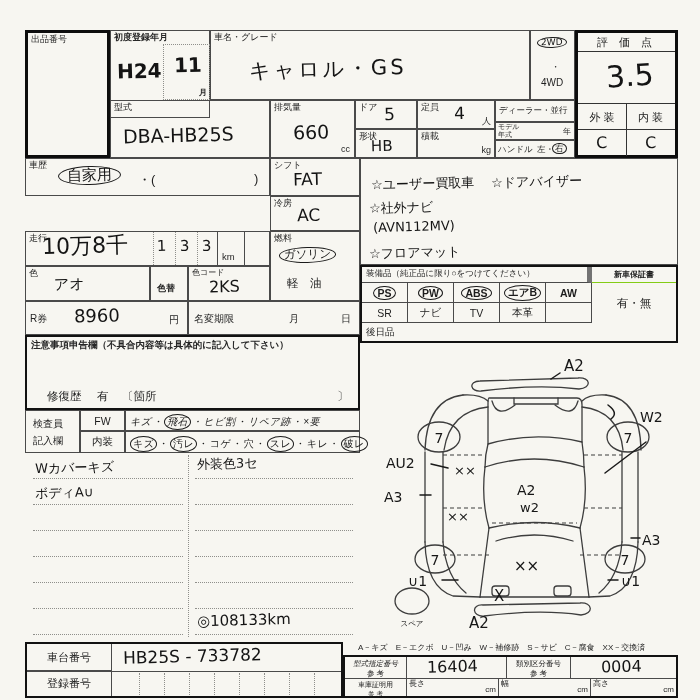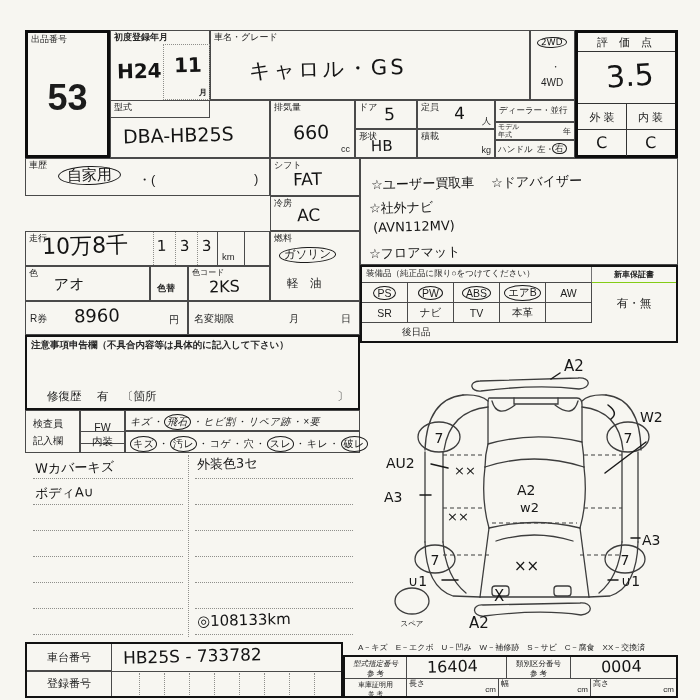--- a/index.html
+++ b/index.html
@@ -29,21 +29,20 @@
   .regcells span{width:24px;height:22px;border-left:1.2px dotted #8f8f8b;display:inline-block;}
   svg text{font-family:"DejaVu Sans",sans-serif;fill:#161616;}
 </style>
 </head>
 <body>
 
 <div class="sheet">
 
   <div class="cell b3" style="left:25px;top:30px;width:85px;height:128px;">
     <span class="lbl" style="left:3px;top:2px;">出品番号</span>
-    <div class="lot-num">53</div>
   </div>
 
   <div class="cell" style="left:110px;top:30px;width:100px;height:88px;font-weight:bold;">
     <span class="lbl" style="left:3px;top:2px;">初度登録年月</span>
     <span class="hw" style="left:6px;top:30px;font-size:20px;">H24</span>
     <div style="position:absolute;left:52px;top:13px;width:45px;height:54px;border:1.2px dotted #8f8f8b;">
       <span class="hw" style="left:10px;top:10px;font-size:20px;">11</span>
       <span class="lbl" style="right:2px;bottom:1px;font-size:8px;">月</span>
     </div>
   </div>
@@ -182,27 +181,27 @@
 
   <div class="cell" style="left:360px;top:158px;width:318px;height:107px;">
     <span class="hw" style="left:10px;top:18px;font-size:13px;">☆ユーザー買取車</span>
     <span class="hw" style="left:130px;top:16px;font-size:13px;">☆ドアバイザー</span>
     <span class="hw" style="left:8px;top:42px;font-size:13px;">☆社外ナビ</span>
     <span class="hw" style="left:12px;top:61px;font-size:13px;">(AVN112MV)</span>
     <span class="hw" style="left:8px;top:87px;font-size:13px;">☆フロアマット</span>
   </div>
 
   <div class="cell b2" style="left:360px;top:265px;width:318px;height:78px;">
-    <div style="position:absolute;left:0;top:0;width:230px;height:16px;border-right:1px solid #737373;border-bottom:1px solid #4a4a4a;box-sizing:border-box;">
+    <div style="position:absolute;left:0;top:0;width:230px;height:16px;border-right:5px solid #737373;border-bottom:1px solid #4a4a4a;box-sizing:border-box;">
       <span class="lbl" style="left:4px;top:2px;font-size:8.5px;">装備品（純正品に限り○をつけてください）</span>
     </div>
     <div class="ctr" style="position:absolute;left:230px;top:0;width:84px;height:16px;border-bottom:1px solid #84cc16;box-sizing:border-box;">
       <span style="font-size:8px;font-weight:bold;">新車保証書</span>
     </div>
-    <div class="eq-row" style="left:0;top:16px;">
+    <div class="eq-row" style="left:0;top:16px;font-weight:bold;">
         <span class="eq-cell">
           <span class="circ">PS</span>
         </span>
         <span class="eq-cell">
           <span class="circ">PW</span>
         </span>
         <span class="eq-cell">
           <span class="circ">ABS</span>
         </span>
         <span class="eq-cell">
@@ -225,36 +224,36 @@
         <span class="eq-cell">
           <span>本革</span>
         </span>
         <span class="eq-cell">
           <span></span>
         </span>
       </div>
     <div class="ctr" style="position:absolute;left:230px;top:16px;width:84px;height:40px;">
       <span style="font-size:11.5px;">有・無</span>
     </div>
-    <span class="lbl" style="left:4px;top:60px;font-size:9.5px;margin-left:36px;">後日品</span>
+    <span class="lbl" style="left:4px;top:60px;font-size:9.5px;">後日品</span>
   </div>
 
   <div class="cell b2" style="left:25px;top:335px;width:335px;height:75px;">
     <span class="lbl" style="left:4px;top:3px;font-size:9.5px;font-weight:bold;">注意事項申告欄（不具合内容等は具体的に記入して下さい）</span>
     <span class="print" style="left:20px;top:52px;font-size:11.5px;text-align:center;">修復歴</span>
     <span class="print" style="left:70px;top:52px;font-size:11.5px;">有</span>
     <span class="print" style="left:95px;top:52px;font-size:11.5px;">〔箇所</span>
     <span class="print" style="left:310px;top:52px;font-size:11.5px;">〕</span>
   </div>
 
   <div class="cell" style="left:25px;top:410px;width:55px;height:43px;">
     <span class="lbl" style="left:7px;top:7px;font-size:10px;">検査員</span>
     <span class="lbl" style="left:7px;top:24px;font-size:10px;">記入欄</span>
   </div>
-  <div class="cell ctr" style="left:80px;top:410px;width:45px;height:34px;">
+  <div class="cell ctr" style="left:80px;top:410px;width:45px;height:21px;">
     <span style="font-size:10.5px;">FW</span>
   </div>
   <div class="cell" style="left:125px;top:410px;width:235px;height:21px;font-style:italic;">
     <div class="insp-row" style="left:4px;top:3px;"><span class="insp-item"><span>キズ</span></span><span class="sep">・</span><span class="insp-item"><span class="circ">飛石</span></span><span class="sep">・</span><span class="insp-item"><span>ヒビ割</span></span><span class="sep">・</span><span class="insp-item"><span>リペア跡</span></span><span class="sep">・</span><span class="insp-item"><span>×要</span></span></div>
   </div>
   <div class="cell ctr" style="left:80px;top:431px;width:45px;height:22px;">
     <span style="font-size:10.5px;">内装</span>
   </div>
   <div class="cell" style="left:125px;top:431px;width:235px;height:22px;">
     <div class="insp-row" style="left:4px;top:4px;"><span class="insp-item"><span class="circ">キズ</span></span><span class="sep">・</span><span class="insp-item"><span class="circ">汚レ</span></span><span class="sep">・</span><span class="insp-item"><span>コゲ</span></span><span class="sep">・</span><span class="insp-item"><span>穴</span></span><span class="sep">・</span><span class="insp-item"><span class="circ">スレ</span></span><span class="sep">・</span><span class="insp-item"><span>キレ</span></span><span class="sep">・</span><span class="insp-item"><span class="circ">破レ</span></span></div>

